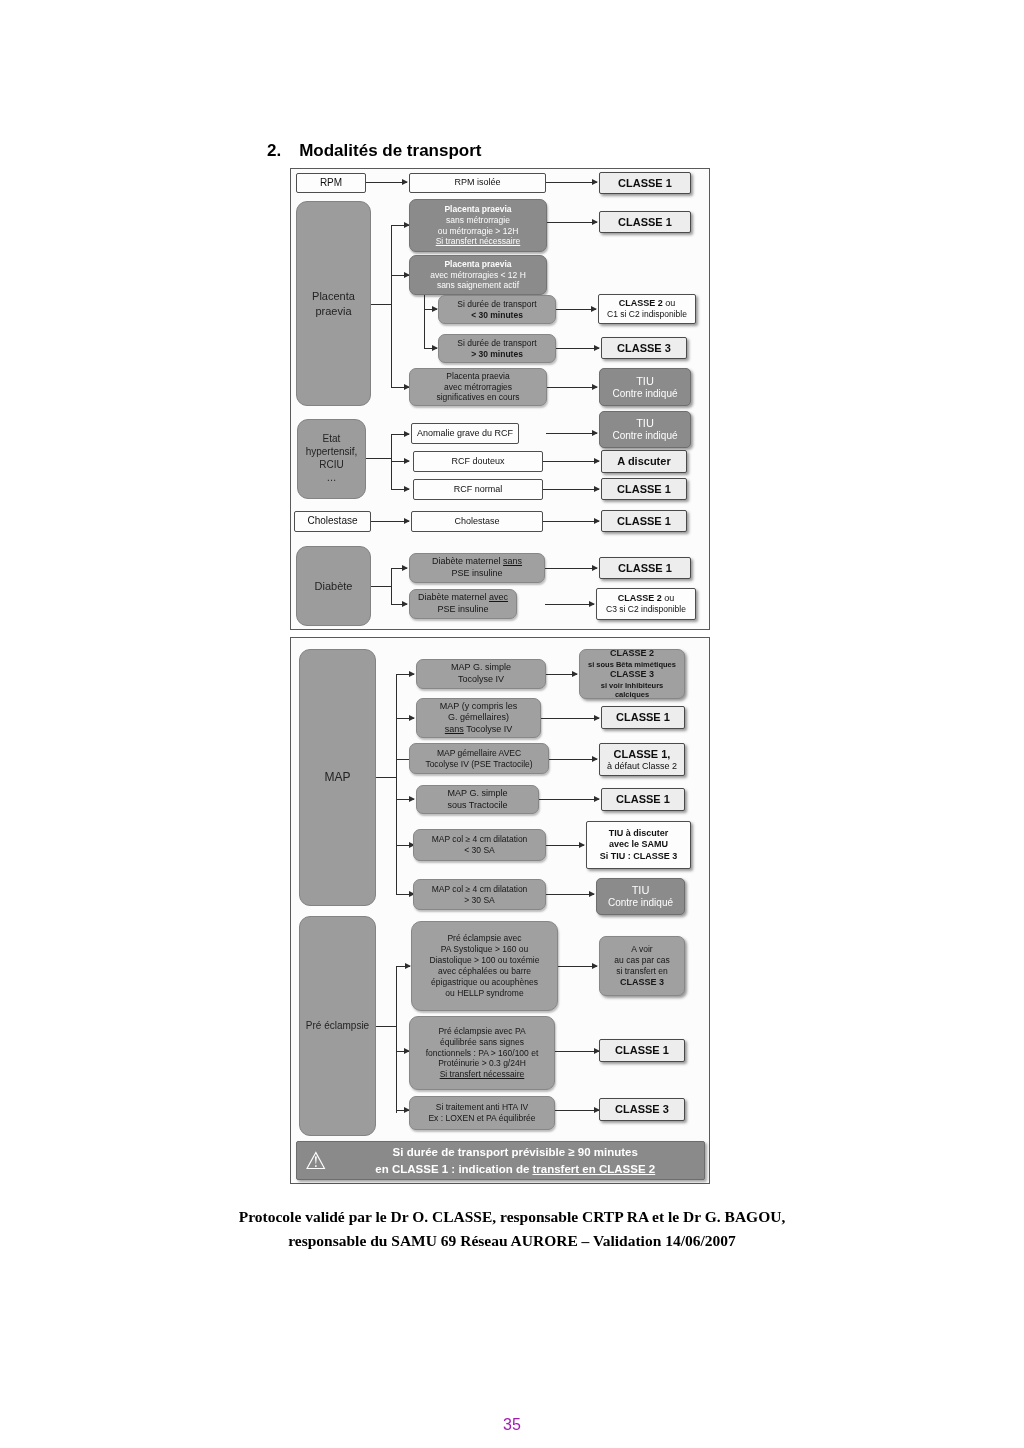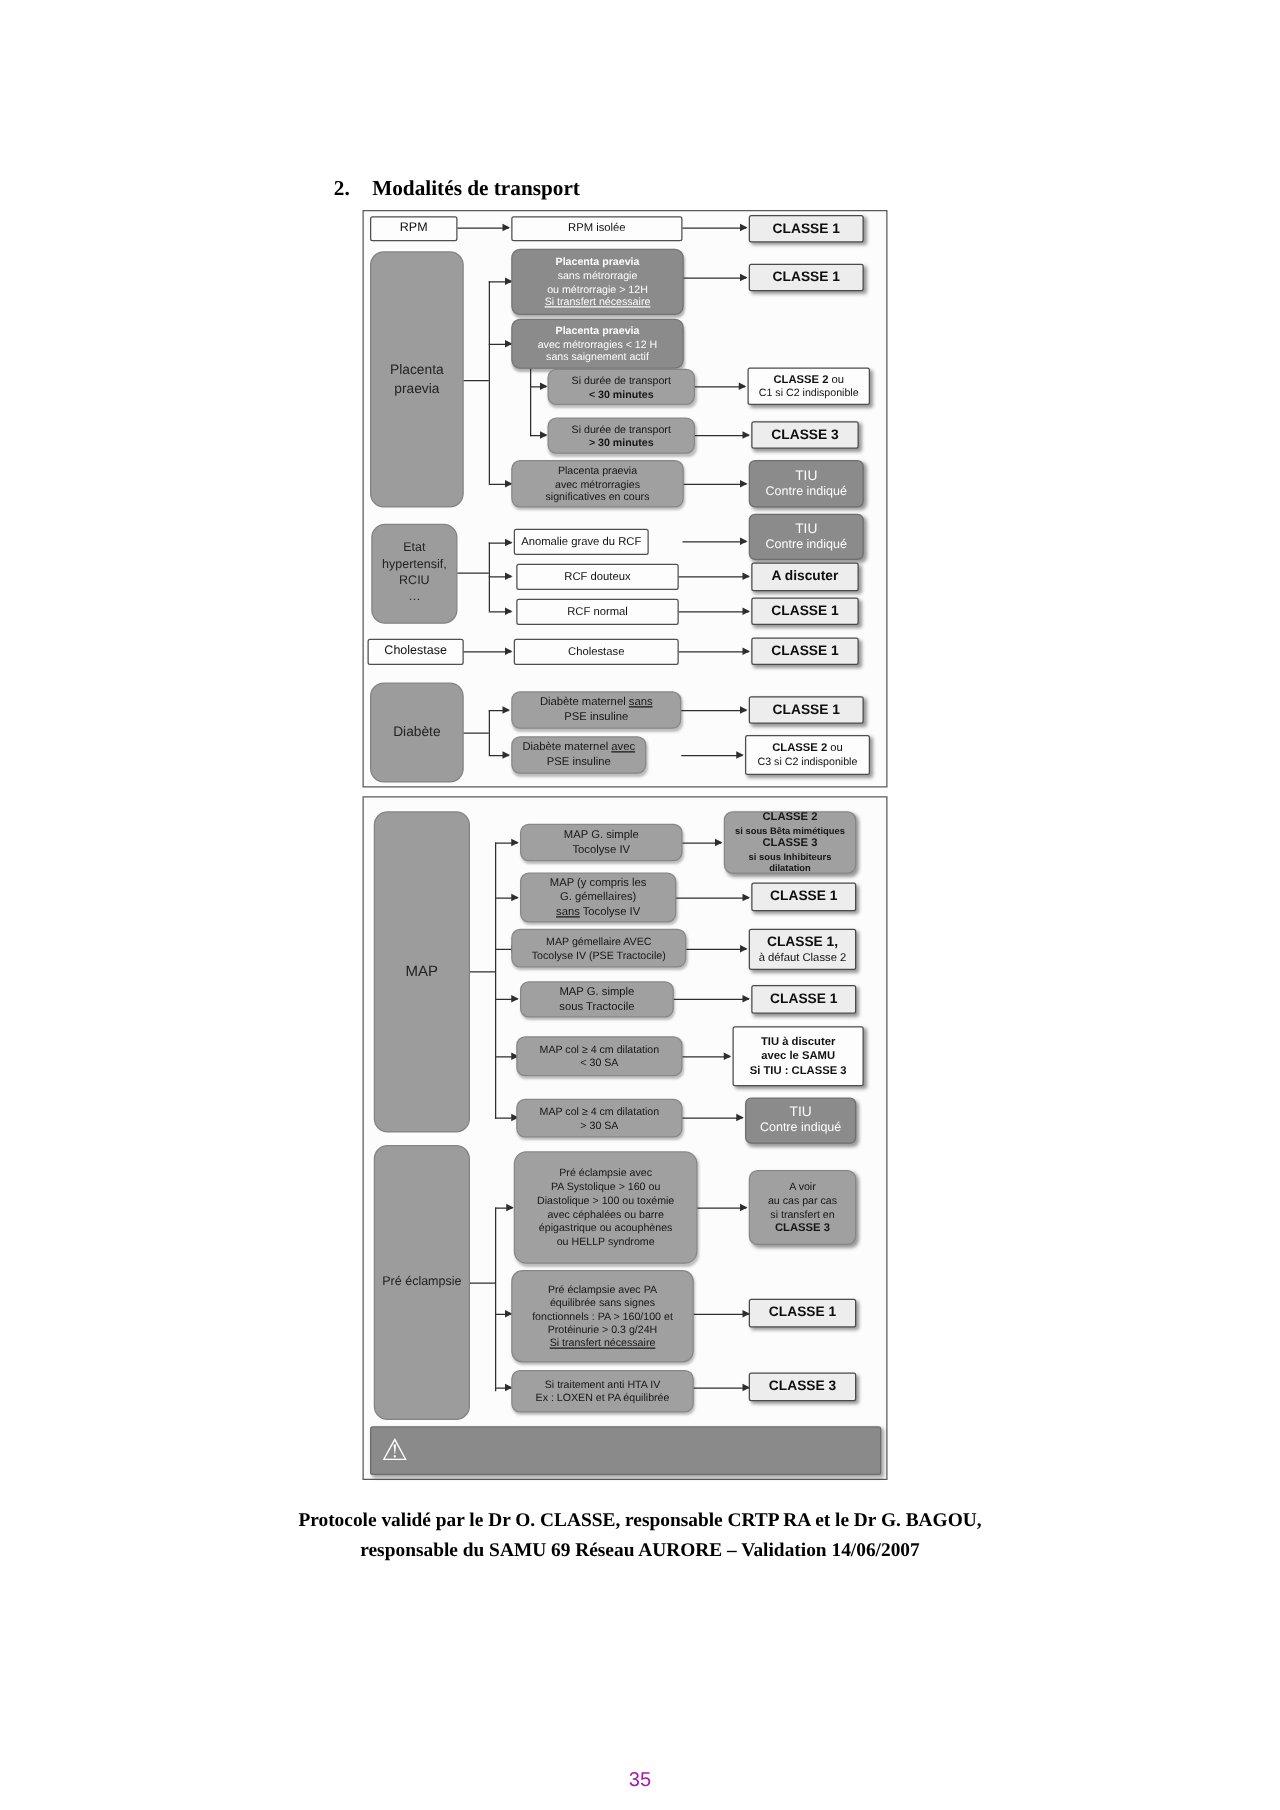--- a/index.html
+++ b/index.html
@@ -1,20 +1,20 @@
 <!DOCTYPE html>
 <html><head>
 <meta charset="utf-8">
 <style>
   *{margin:0;padding:0;box-sizing:border-box}
   html,body{background:#ffffff}
   .page{position:relative;width:1024px;height:1448px;background:#ffffff;
         font-family:"Liberation Sans",sans-serif;color:#1a1a1a;overflow:hidden}
 
-  .heading{position:absolute;left:267px;top:141px;font-family:Liberation Serif, serif;
+  .heading{position:absolute;left:267px;top:141px;font-family:Liberation Sans, sans-serif;
            font-weight:bold;font-size:17px;color:#000}
   .heading .num{margin-right:18px}
 
   .panel{position:absolute;border:1px solid #5a5a5a;background:#fcfcfc}
 
   .node{position:absolute;display:flex;flex-direction:column;align-items:center;
         justify-content:center;text-align:center;line-height:1.28;padding:1px 3px}
   .cat{background:#9c9c9c;border:1px solid #838383;border-radius:11px;color:#232323}
   .gray{background:#a0a0a0;border:1px solid #878787;border-radius:7px;color:#161616;
         box-shadow:1px 2px 2px rgba(0,0,0,.25)}
@@ -192,21 +192,21 @@
 
     <div class="node gray f9" style="left:125px;top:21px;width:130px;height:30px">
       <span class="ln">MAP G. simple</span>
       <span class="ln">Tocolyse IV</span>
     </div>
     <div class="arrow" style="left:255px;top:36px;width:31px"></div>
     <div class="node gray res" style="left:288px;top:11px;width:106px;height:50px">
       <span class="ln b f9">CLASSE 2</span>
       <span class="ln b f7">si sous Bêta mimétiques</span>
       <span class="ln b f9">CLASSE 3</span>
-      <span class="ln b f7">si sous Inhibiteurs dilatation</span>
+      <span class="ln b f7">si voir Inhibiteurs calciques</span>
     </div>
 
     <div class="node gray f9" style="left:125px;top:60px;width:125px;height:40px">
       <span class="ln">MAP (y compris les</span>
       <span class="ln">G. gémellaires)</span>
       <span class="ln"><span class="u">sans</span><span> Tocolyse IV</span></span>
     </div>
     <div class="arrow" style="left:250px;top:80px;width:58px"></div>
     <div class="node res-light f11" style="left:310px;top:68px;width:84px;height:23px">CLASSE 1</div>
 
@@ -283,20 +283,24 @@
 
     <div class="node gray f8" style="left:118px;top:458px;width:146px;height:34px">
       <span class="ln">Si traitement anti HTA IV</span>
       <span class="ln">Ex : LOXEN et PA équilibrée</span>
     </div>
     <div class="arrow" style="left:264px;top:472px;width:44px"></div>
     <div class="node res-light f11" style="left:308px;top:460px;width:86px;height:23px">CLASSE 3</div>
 
     <div class="banner" style="left:5px;top:503px;width:409px;height:39px">
       <span class="warn">⚠</span>
+      <span class="txt">
+        <span class="ln">Si durée de transport prévisible ≥ 90 minutes</span>
+        <span class="ln"><span>en CLASSE 1 : indication de </span><span class="u">transfert en CLASSE 2</span></span>
+      </span>
     </div>
   </div>
 
   <div class="footer">
     <div>Protocole validé par le Dr O. CLASSE, responsable CRTP RA et le Dr G. BAGOU,</div>
     <div>responsable du SAMU 69 Réseau AURORE – Validation 14/06/2007</div>
   </div>
 
   <div class="pageno">35</div>
 </div>

